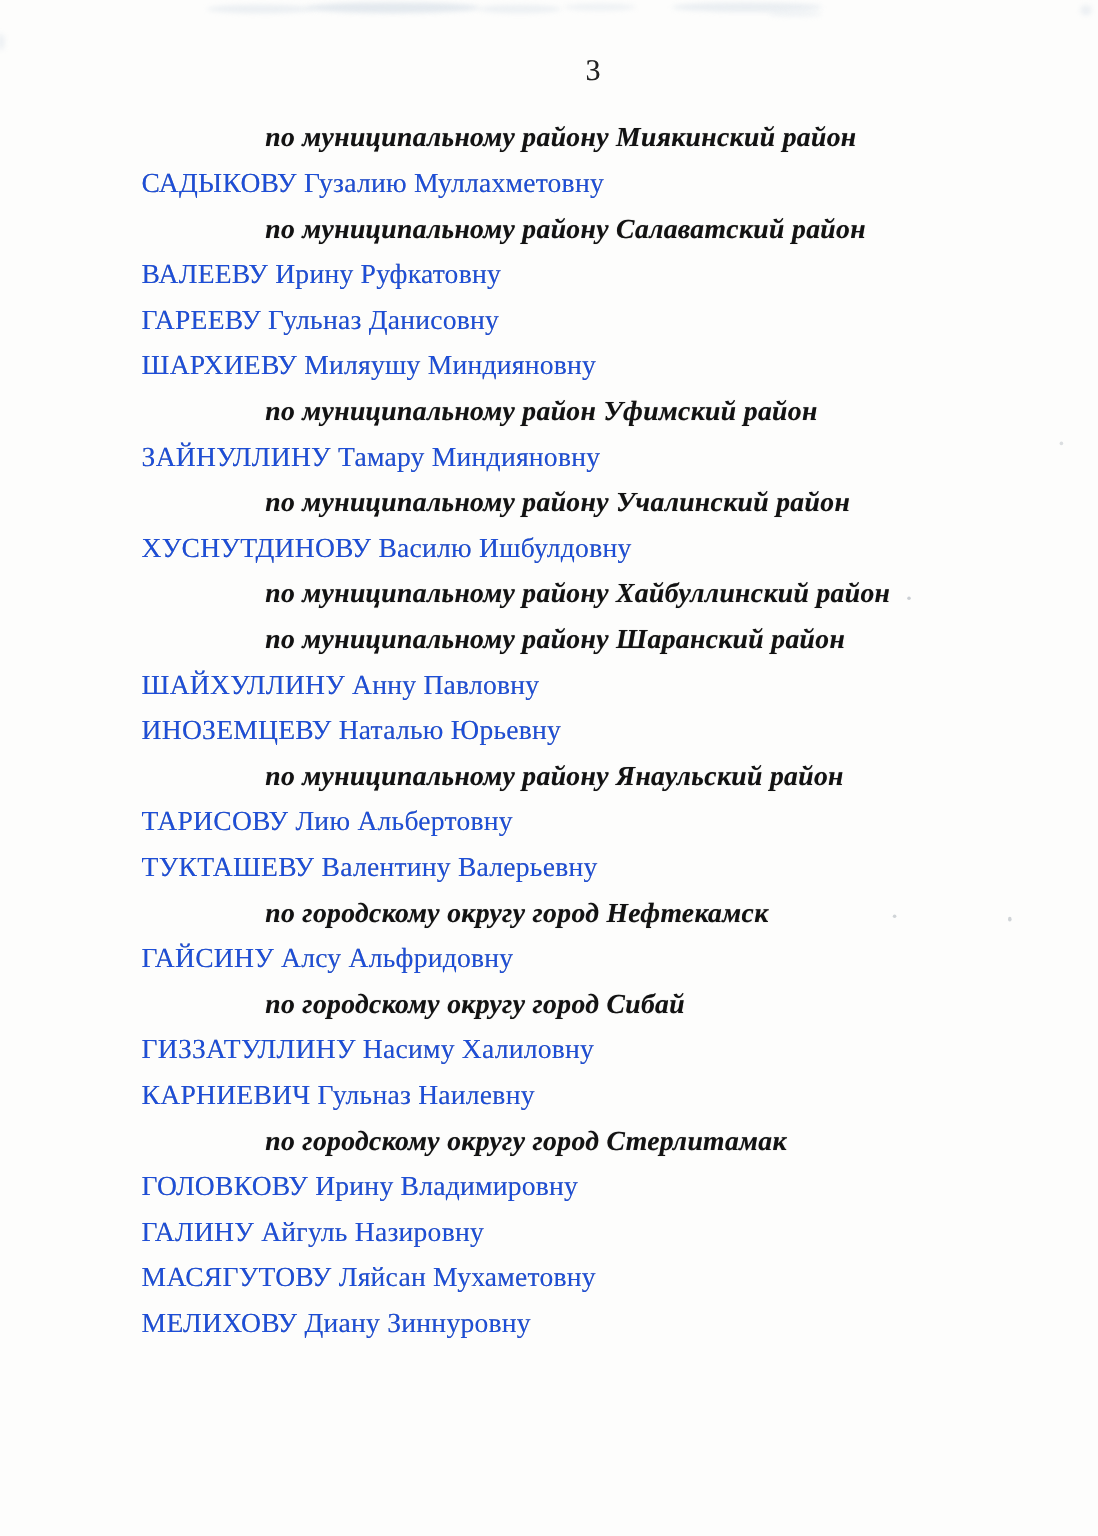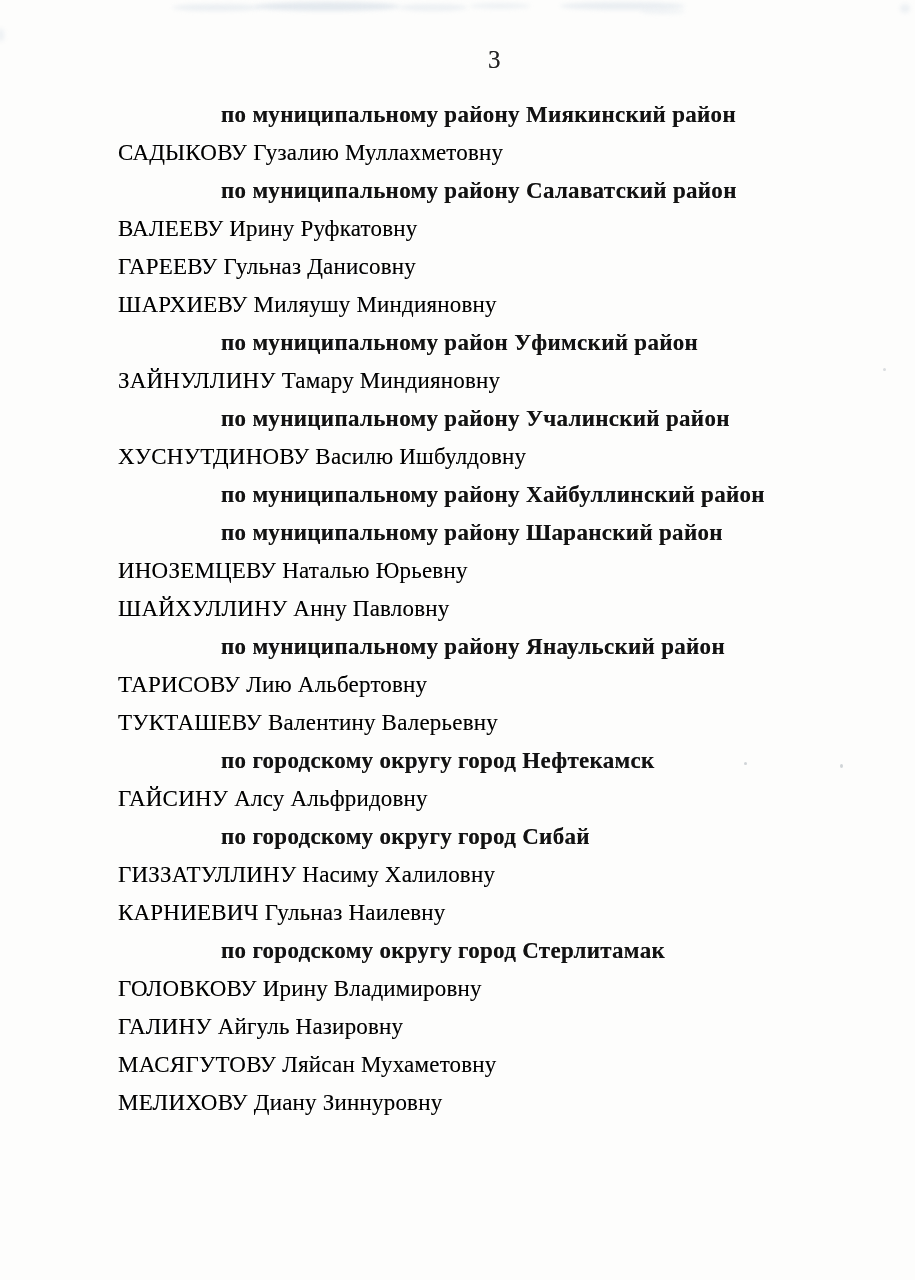--- a/index.html
+++ b/index.html
@@ -44,25 +44,26 @@
     align-items: center;
     white-space: nowrap;
   }
   .heading {
     padding-left: 221px;
     font-weight: bold;
     font-size: 23px;
     color: #121212;
     letter-spacing: 0.3px;
     text-shadow: 0 0 0.6px rgba(10,10,10,0.5);
+    font-style: italic;
   }
   .name-line {
     padding-left: 118px;
     font-size: 23px;
-    color: #000000;
+    color: #1d4ed8;
     letter-spacing: 0.2px;
     text-shadow: 0 0 0.5px rgba(25,25,25,0.4);
   }
 </style>
 </head>
 <body>
 
 <div class="page">
 
   <div class="smudge" style="left:172px; top:4px;  width:90px;  height:7px; opacity:.55;"></div>
@@ -87,22 +88,22 @@
       <div class="line heading">по муниципальному району Салаватский район</div>
       <div class="line name-line">ВАЛЕЕВУ Ирину Руфкатовну</div>
       <div class="line name-line">ГАРЕЕВУ Гульназ Данисовну</div>
       <div class="line name-line">ШАРХИЕВУ Миляушу Миндияновну</div>
       <div class="line heading">по муниципальному район Уфимский район</div>
       <div class="line name-line">ЗАЙНУЛЛИНУ Тамару Миндияновну</div>
       <div class="line heading">по муниципальному району Учалинский район</div>
       <div class="line name-line">ХУСНУТДИНОВУ Василю Ишбулдовну</div>
       <div class="line heading">по муниципальному району Хайбуллинский район</div>
       <div class="line heading">по муниципальному району Шаранский район</div>
+      <div class="line name-line">ШАЙХУЛЛИНУ Анну Павловну</div>
       <div class="line name-line">ИНОЗЕМЦЕВУ Наталью Юрьевну</div>
-      <div class="line name-line">ШАЙХУЛЛИНУ Анну Павловну</div>
       <div class="line heading">по муниципальному району Янаульский район</div>
       <div class="line name-line">ТАРИСОВУ Лию Альбертовну</div>
       <div class="line name-line">ТУКТАШЕВУ Валентину Валерьевну</div>
       <div class="line heading">по городскому округу город Нефтекамск</div>
       <div class="line name-line">ГАЙСИНУ Алсу Альфридовну</div>
       <div class="line heading">по городскому округу город Сибай</div>
       <div class="line name-line">ГИЗЗАТУЛЛИНУ Насиму Халиловну</div>
       <div class="line name-line">КАРНИЕВИЧ Гульназ Наилевну</div>
       <div class="line heading">по городскому округу город Стерлитамак</div>
       <div class="line name-line">ГОЛОВКОВУ Ирину Владимировну</div>

